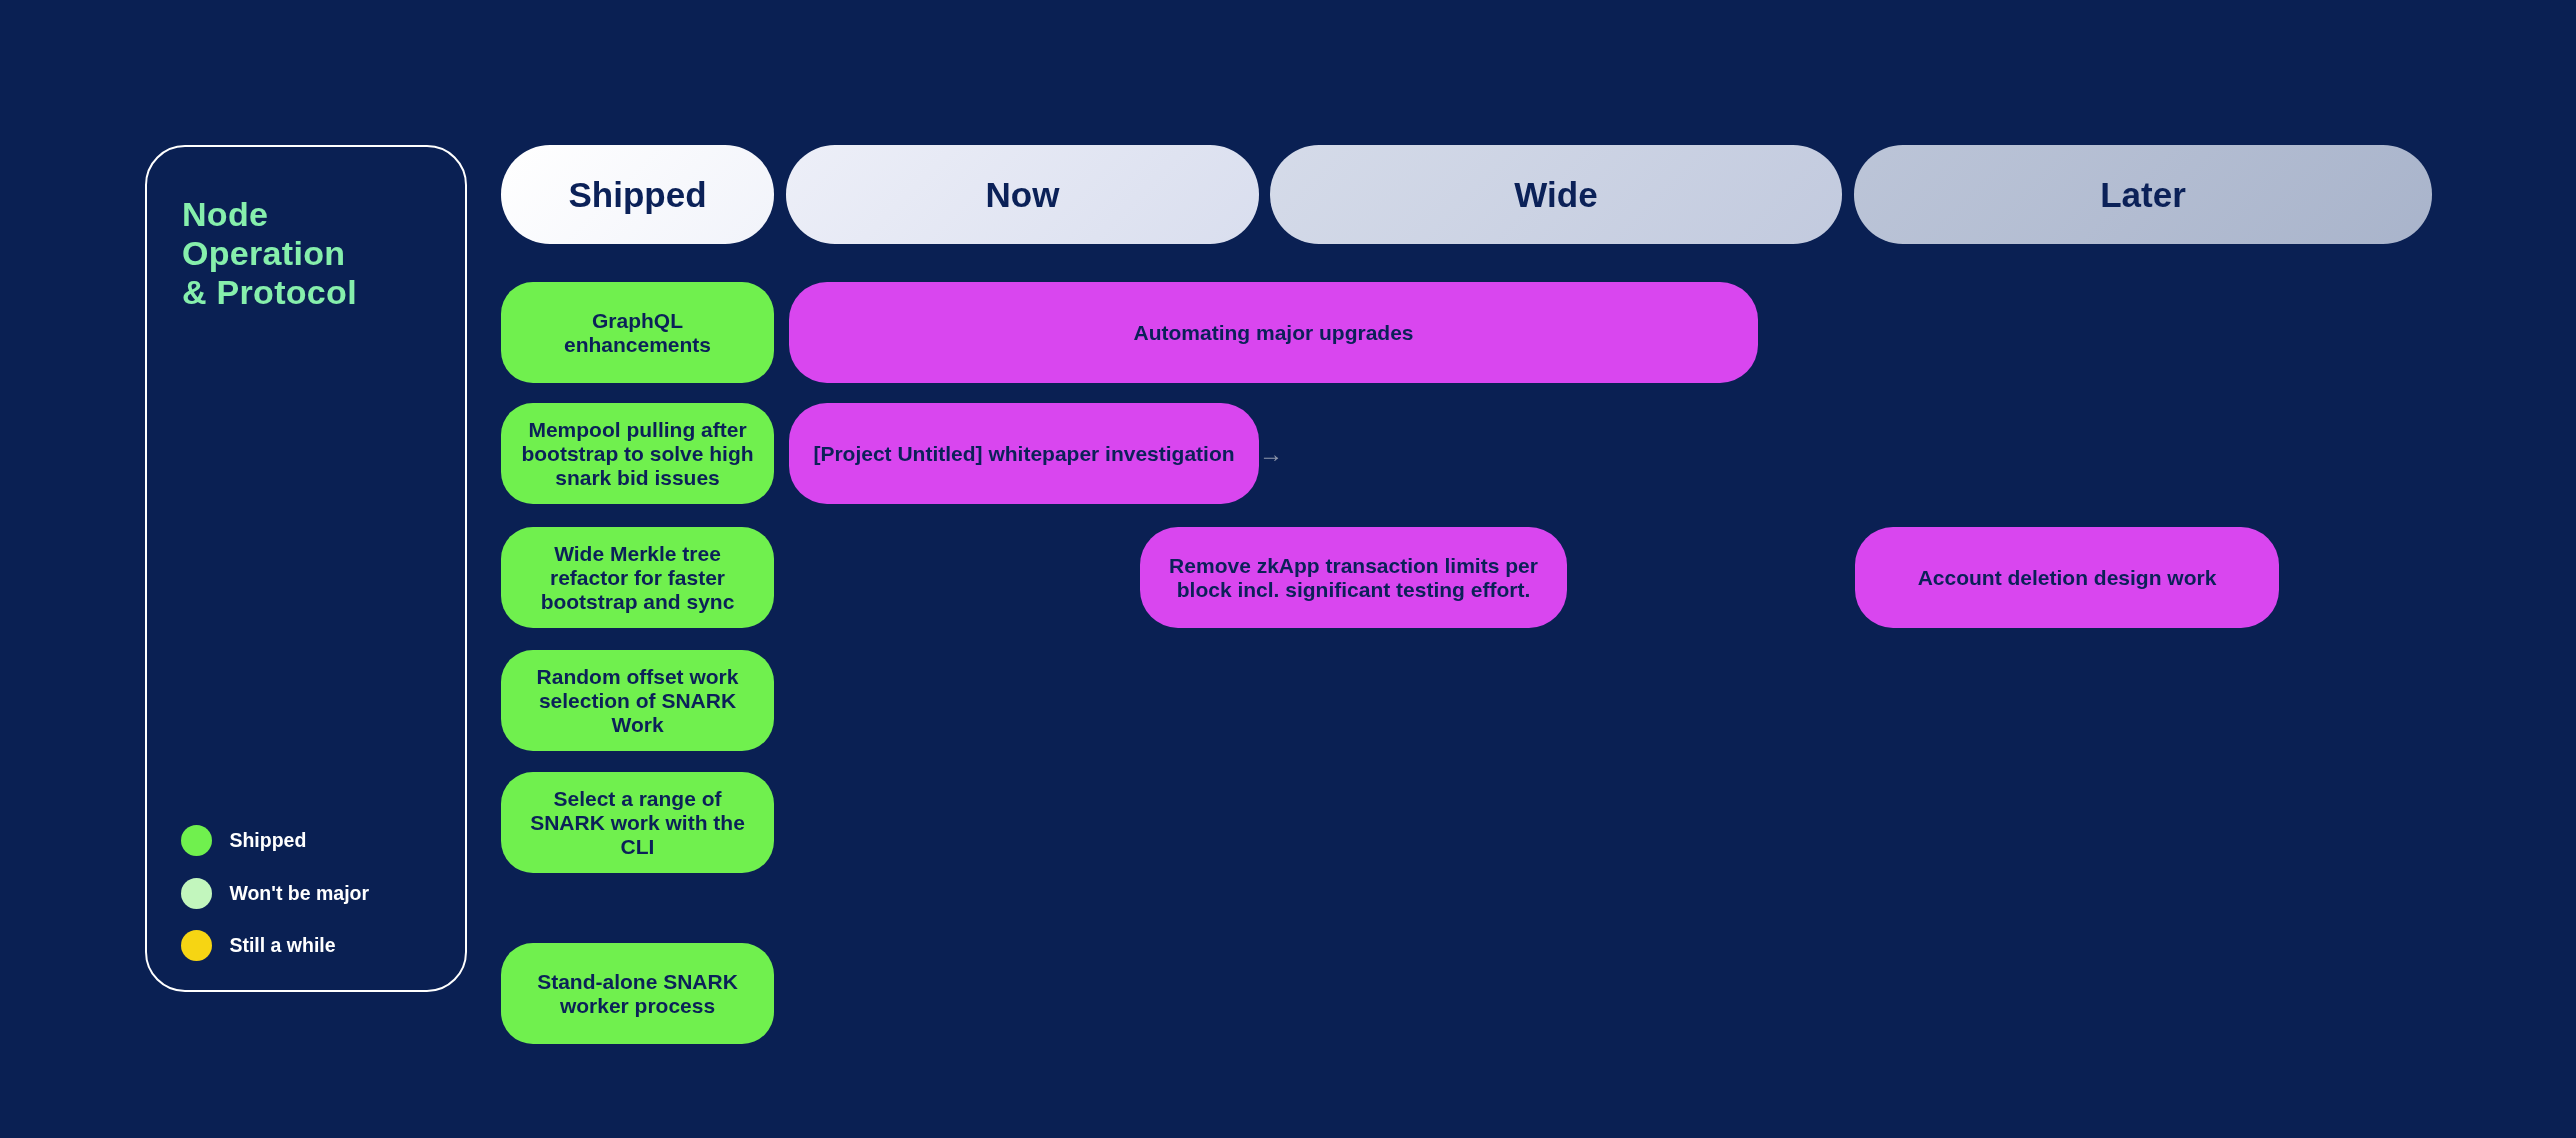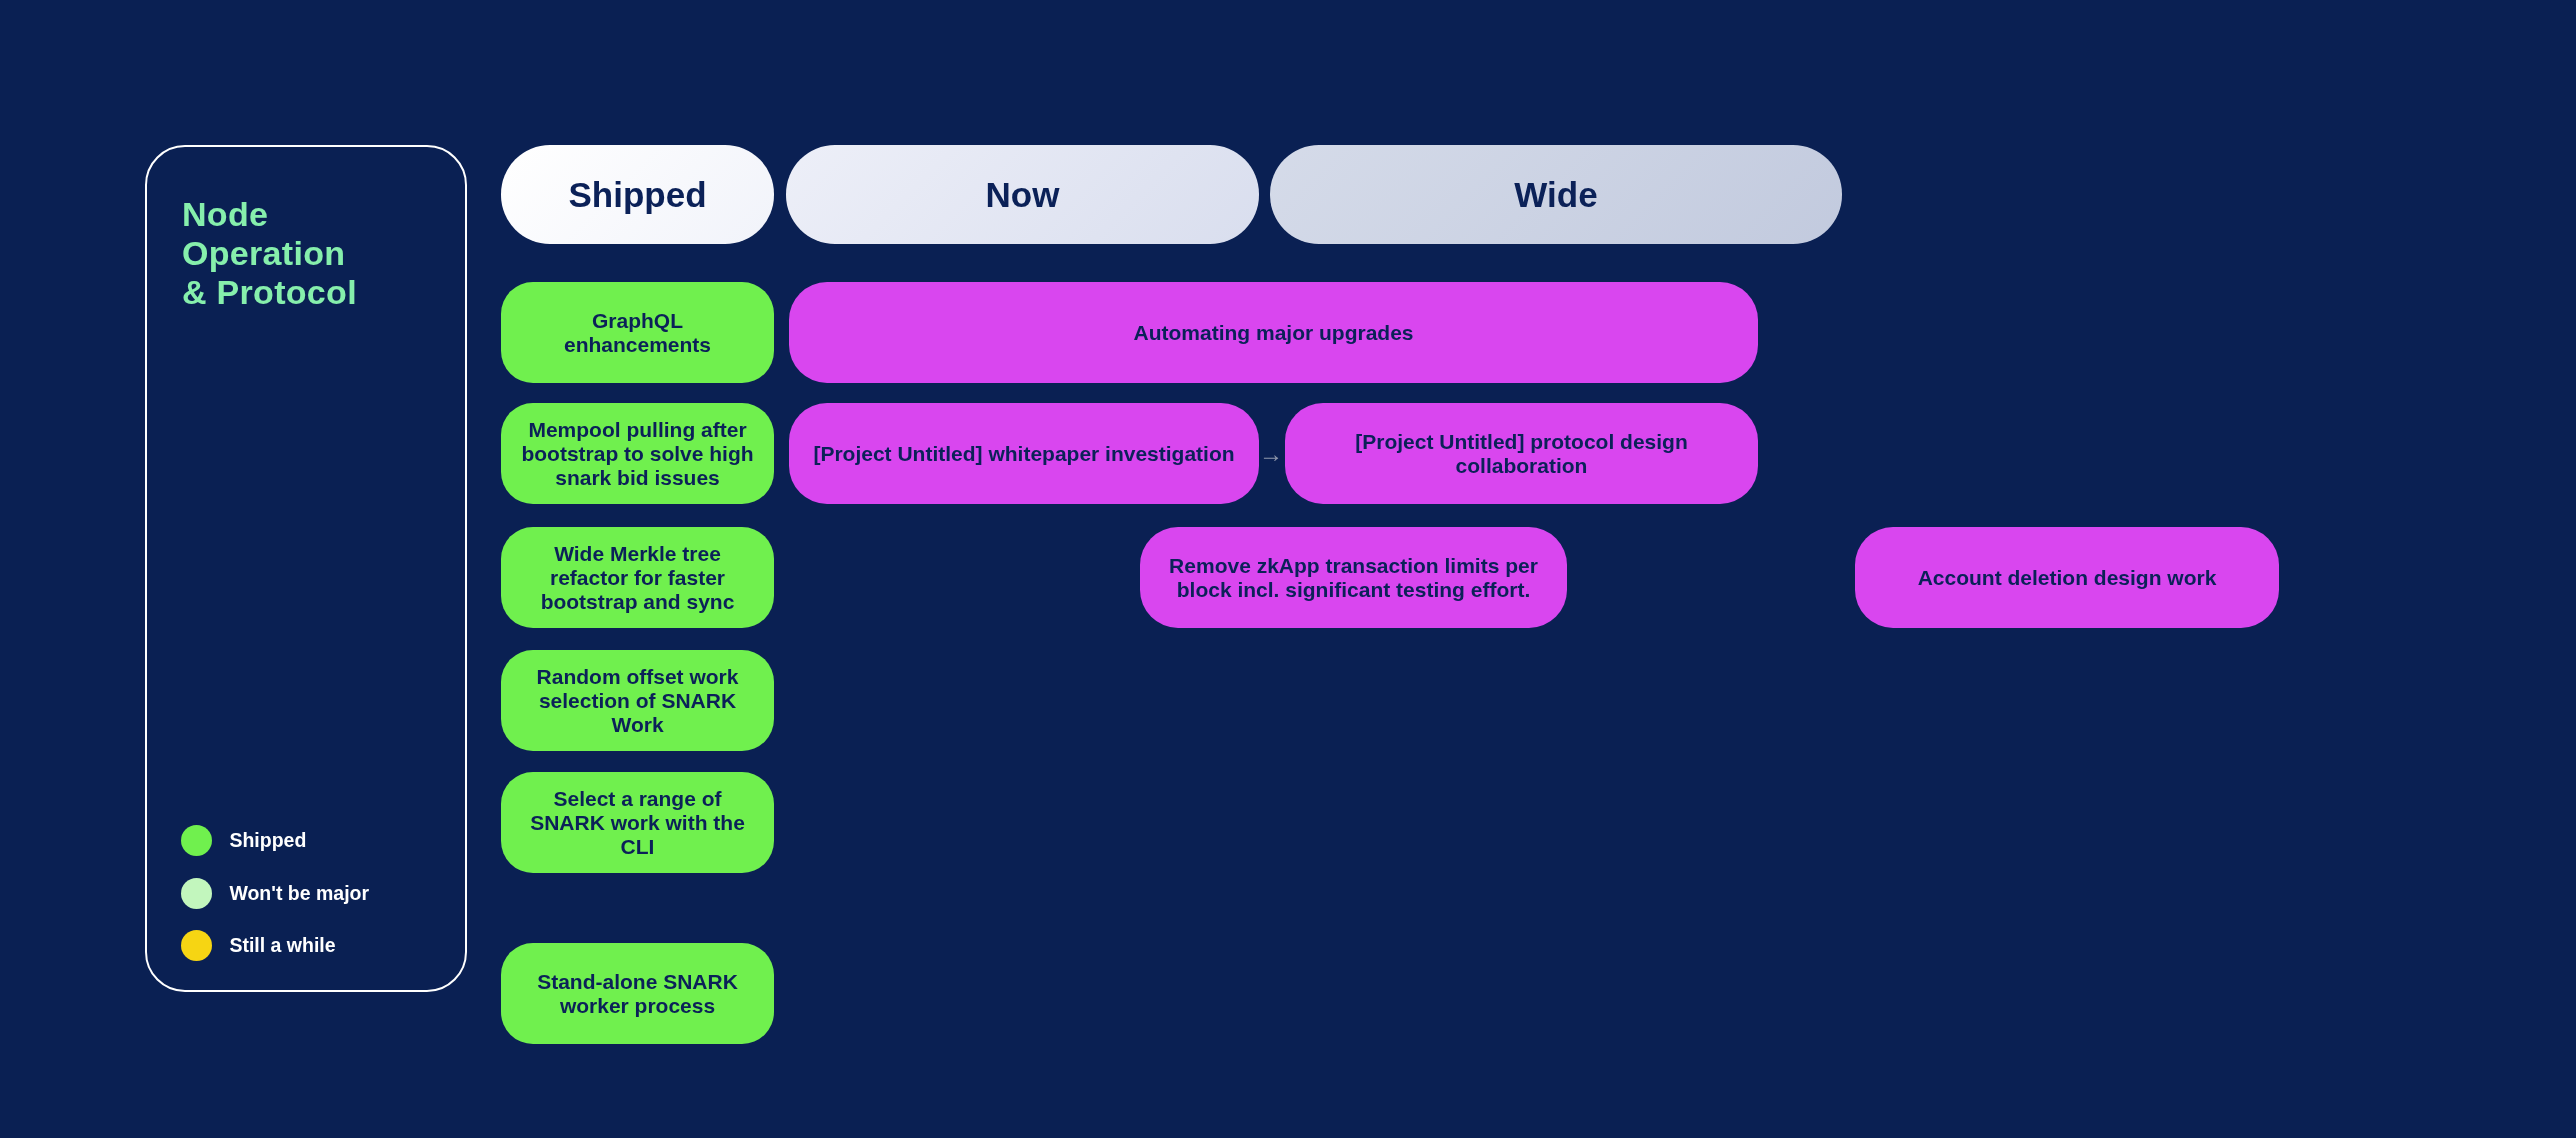--- a/index.html
+++ b/index.html
@@ -161,30 +161,30 @@
       <div class="legend-item">
         <span class="legend-dot" style="background-color: rgb(246, 213, 19);"></span>
         <span class="legend-label">Still a while</span>
       </div>
     </div>
   </aside>
 
   <div class="col-header h-shipped">Shipped</div>
   <div class="col-header h-now">Now</div>
   <div class="col-header h-next">Wide</div>
+  <div class="col-header h-later">Later</div>
 
   <div class="card green g1">GraphQL enhancements</div>
   <div class="card green g2">Mempool pulling after bootstrap to solve high snark bid issues</div>
   <div class="card green g3">Wide Merkle tree refactor for faster bootstrap and sync</div>
   <div class="card green g4">Random offset work selection of SNARK Work</div>
   <div class="card green g5">Select a range of SNARK work with the CLI</div>
   <div class="card green g6">Stand-alone SNARK worker process</div>
 
   <div class="card yellow y-automating">Automating major upgrades</div>
   <div class="card yellow y-whitepaper">[Project Untitled] whitepaper investigation</div>
-  <div class="card yellow y-protocol">[Project Untitled] protocol design collaboration</div>
   <div class="card yellow y-zkapp">Remove zkApp transaction limits per block incl. significant testing effort.</div>
   <div class="card yellow y-account">Account deletion design work</div>
 
   <div class="flow-arrow">→</div>
 
 </div>
 
 
 </body></html>

